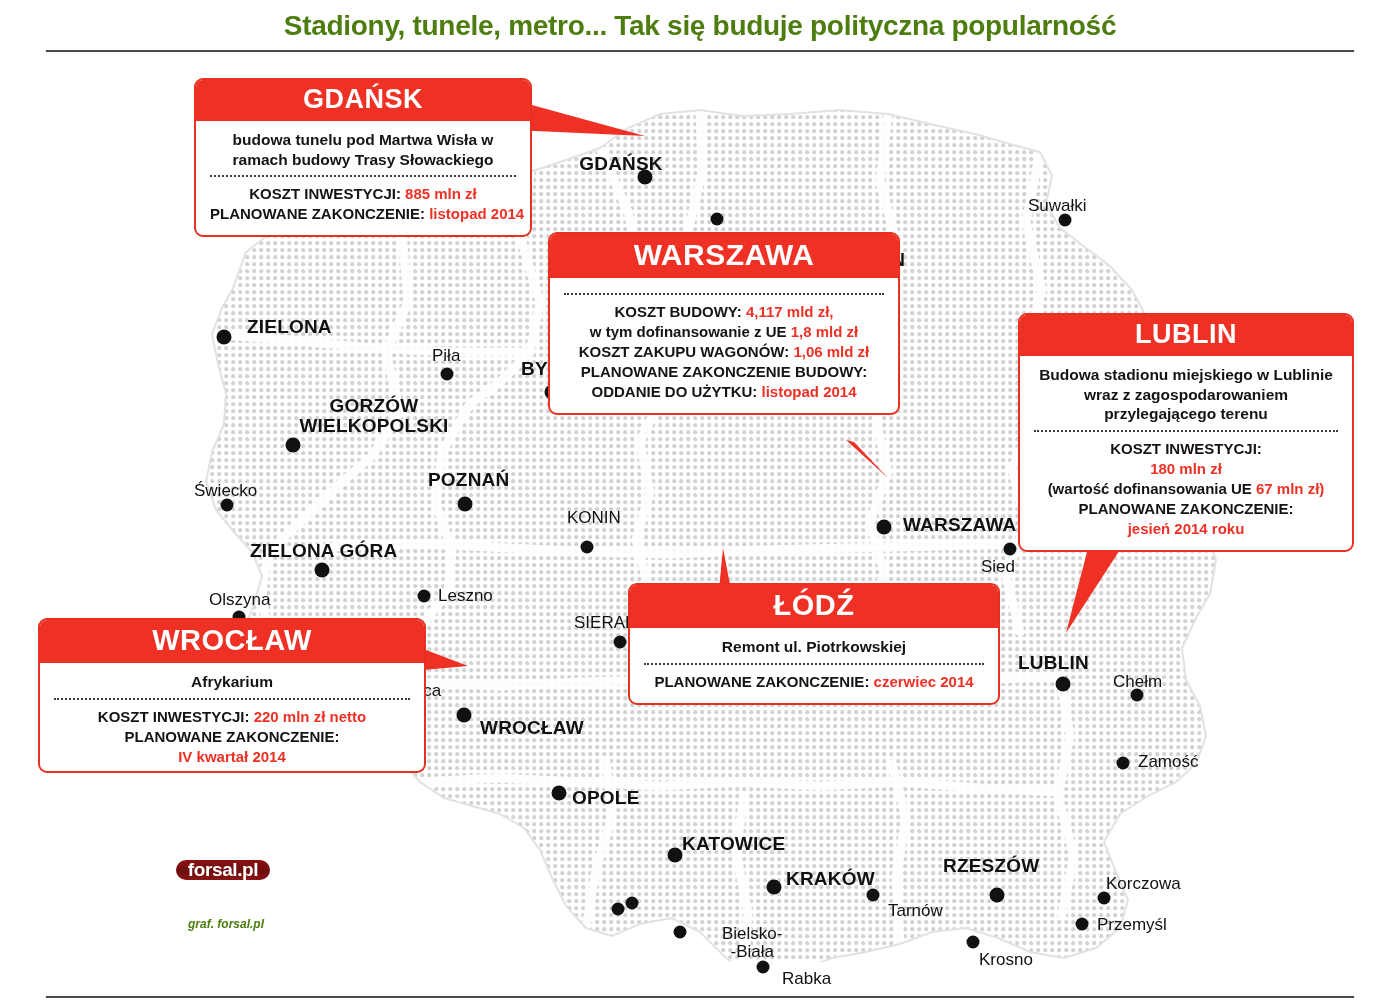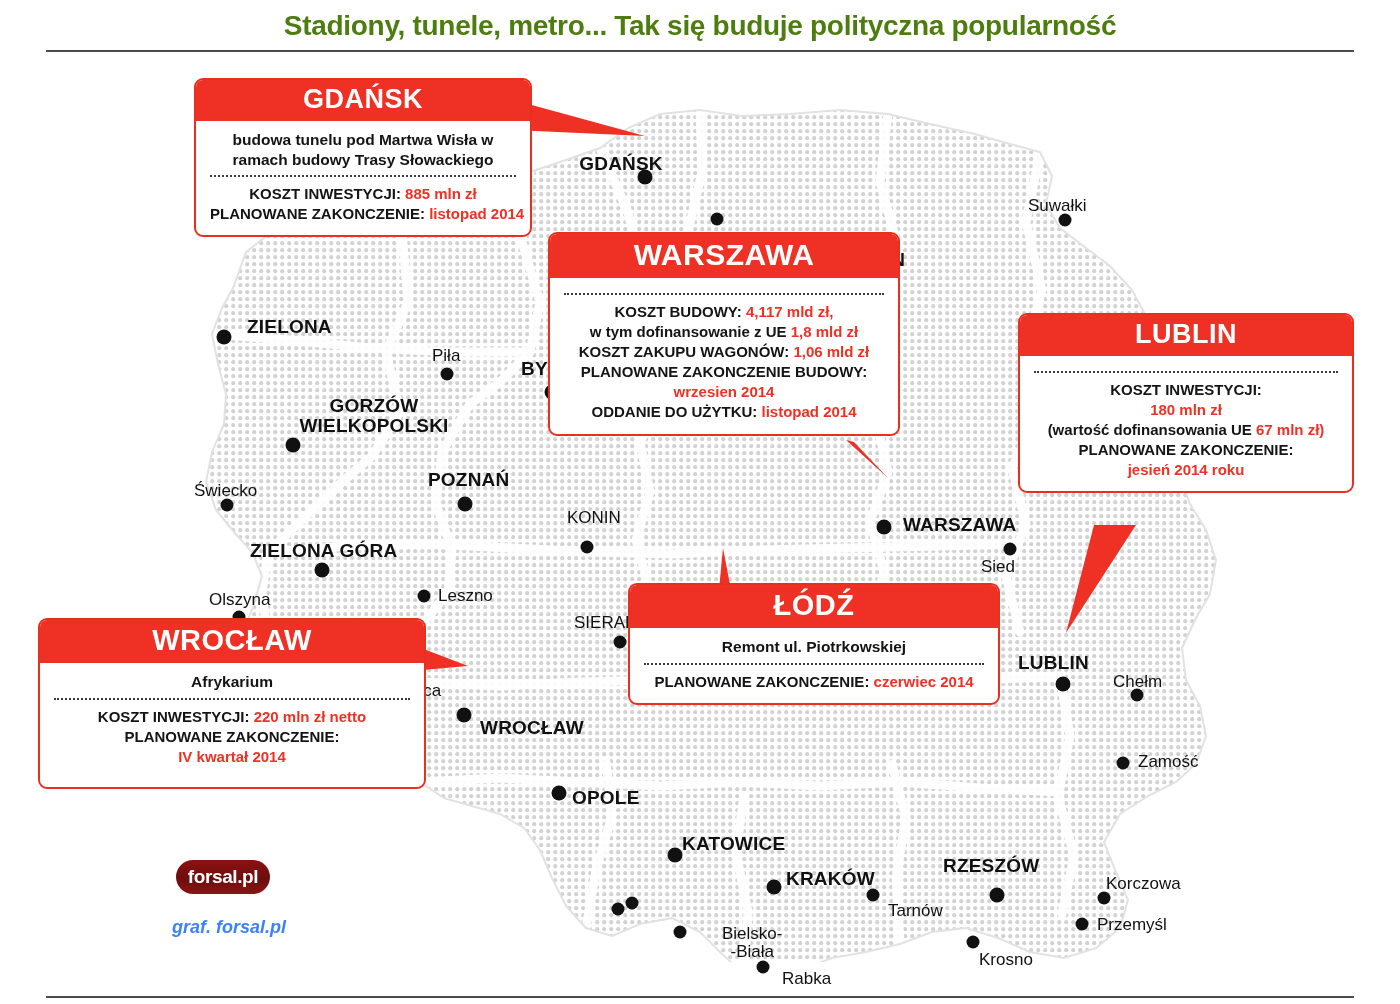--- a/index.html
+++ b/index.html
@@ -121,39 +121,39 @@
   .val { color: #ee3124; }
 
   
   .tail { position: absolute; z-index: 29; }
   .tail svg { display: block; overflow: visible; }
 
   
   #logo {
     position: absolute;
     left: 176px; top: 860px;
-    width: 94px; height: 34px;
+    width: 94px; height: 20px;
     border-radius: 17px;
     background: linear-gradient(180deg, #8e1111 0%, #6d0d0d 55%, #8b1414 100%);
     display: flex; align-items: center; justify-content: center;
     z-index: 40;
   }
   #logo-text {
     color: #ffffff;
     font-size: 19px;
     font-weight: bold;
     letter-spacing: -0.4px;
   }
   #credit {
     position: absolute;
-    left: 172px; top: 917px;
-    font-size: 18px;
+    left: 188px; top: 917px;
+    font-size: 12px;
     font-style: italic;
     font-weight: bold;
-    color: #3b82f6;
+    color: #4d7c0f;
     z-index: 40;
   }
 </style>
 </head>
 <body>
 
 <div id="page">
 
   <div id="title-bar">
     <div id="page-title">Stadiony, tunele, metro... Tak się buduje polityczna popularność</div>
@@ -435,32 +435,30 @@
         <span class="val">1,8 mld zł</span>
       </div>
       <div class="fact">
         <span>KOSZT ZAKUPU WAGONÓW:</span>
         <span class="val">1,06 mld zł</span>
       </div>
       <div class="fact">
         <span>PLANOWANE ZAKONCZENIE BUDOWY:</span>
       </div>
       <div class="fact">
-        <span class="val">wrzesien 2014</span>
-      </div>
-      <div class="fact">
         <span>ODDANIE DO UŻYTKU:</span>
         <span class="val">listopad 2014</span>
       </div>
     </div>
   </div>
 
   <div class="callout" id="co-lublin" style="left:1018px; top:313px; width:336px;">
     <div class="callout-head" style="font-size:27px; text-align:center;">LUBLIN</div>
     <div class="callout-body">
+      <div class="desc">Budowa stadionu miejskiego w Lublinie wraz z zagospodarowaniem przylegającego terenu</div>
       <div class="dots-sep"></div>
       <div class="fact">
         <span>KOSZT INWESTYCJI:</span>
       </div>
       <div class="fact">
         <span class="val">180 mln zł</span>
       </div>
       <div class="fact">
         <span>(wartość dofinansowania UE</span>
         <span class="val">67 mln zł)</span>
@@ -481,21 +479,21 @@
       <div class="dots-sep"></div>
       <div class="fact">
         <span>PLANOWANE ZAKONCZENIE:</span>
         <span class="val">czerwiec 2014</span>
       </div>
     </div>
   </div>
 
   <div class="callout" id="co-wroclaw" style="left:38px; top:618px; width:388px;">
     <div class="callout-head" style="font-size:29px;">WROCŁAW</div>
-    <div class="callout-body" style="padding-bottom:20px;">
+    <div class="callout-body" style="padding-bottom:4px;">
       <div class="desc">Afrykarium</div>
       <div class="dots-sep"></div>
       <div class="fact">
         <span>KOSZT INWESTYCJI:</span>
         <span class="val">220 mln zł netto</span>
       </div>
       <div class="fact">
         <span>PLANOWANE ZAKONCZENIE:</span>
       </div>
       <div class="fact">

